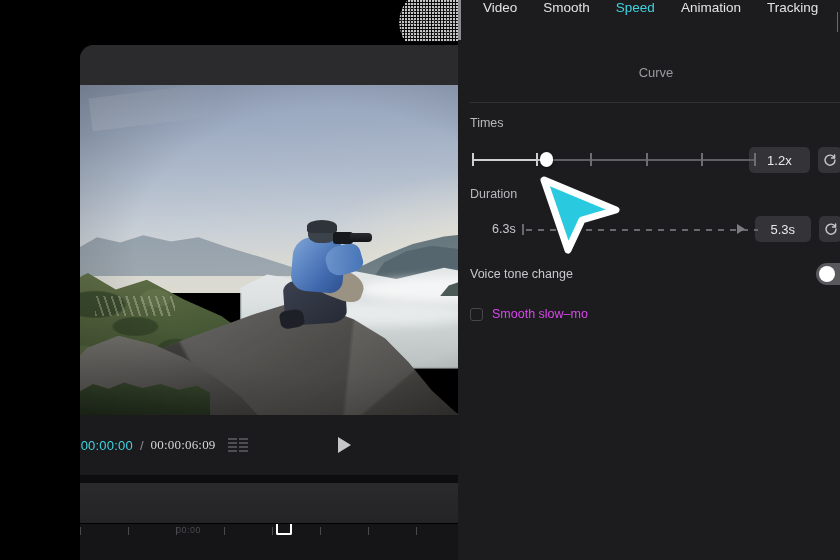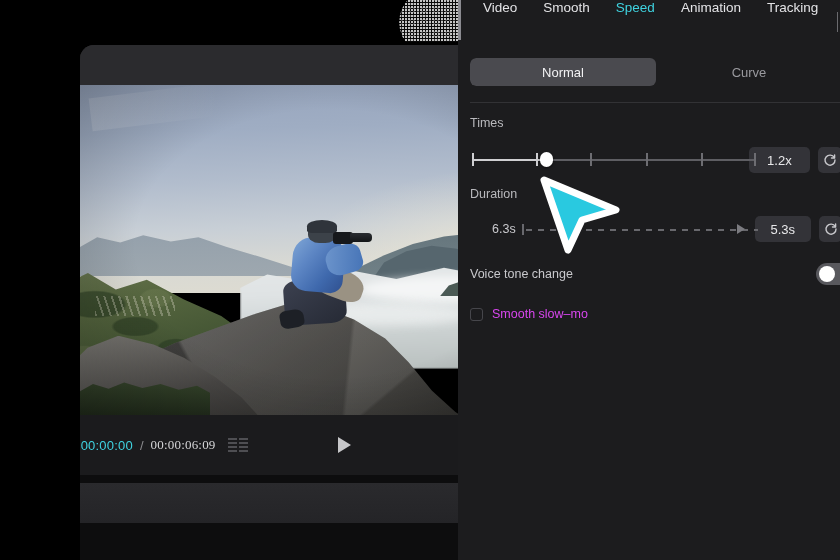--- a/index.html
+++ b/index.html
@@ -428,39 +428,43 @@
       <span class="tc-total">00:00:06:09</span>
       <span class="grid-icon">
         <span></span>
         <span></span>
       </span>
       <span class="play-btn"></span>
     </div>
 
     <div class="timeline-panel">
       <div class="timeline-body"></div>
+      <div class="timeline-ruler">
+        <div class="ruler-ticks"></div>
+        <div class="ruler-label">00:00</div>
+        <div class="playhead-head"></div>
+      </div>
     </div>
   </div>
 
   <div class="dither-blob"></div>
 
   <div class="speed-panel">
     <div class="panel-edge"></div>
 
     <div class="tabs">
       <div class="tab">Video</div>
       <div class="tab">Smooth</div>
       <div class="tab active">Speed</div>
       <div class="tab">Animation</div>
       <div class="tab">Tracking</div>
       <div class="tab-caret"></div>
     </div>
 
     <div class="seg-wrap">
-      <div class="seg active">Normal</div>
       <div class="seg">Curve</div>
     </div>
 
     <div class="divider"></div>
 
     <div class="section-label">Times</div>
 
     <div class="row-times">
       <div class="slider">
         <div class="slider-line" style="width:68px;left:2px;"></div>

